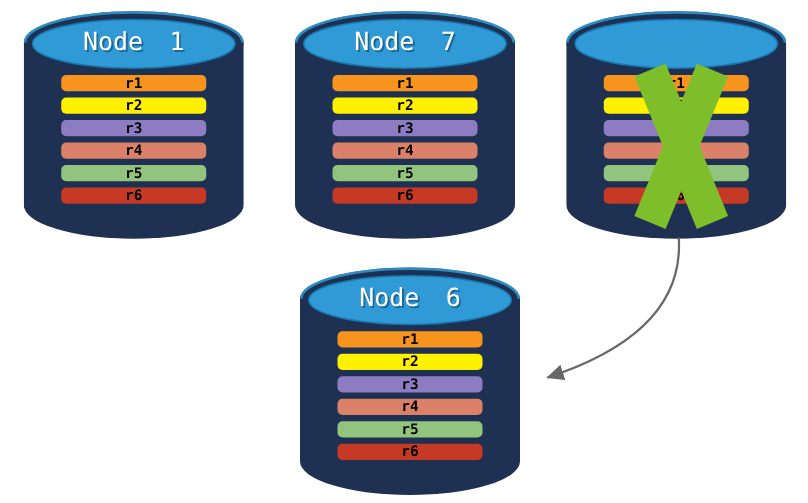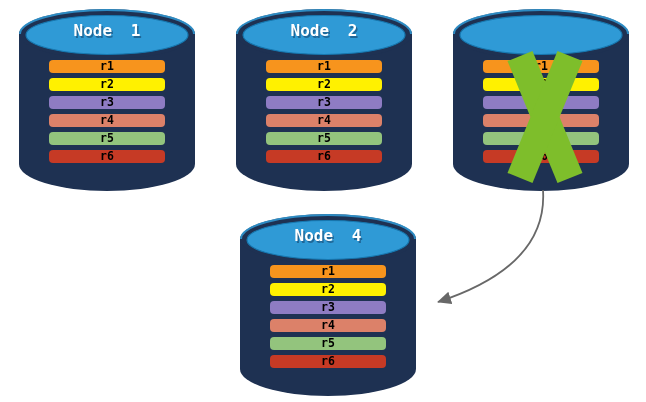--- a/index.html
+++ b/index.html
@@ -4,21 +4,21 @@
 <style>
   html,body{margin:0;padding:0;background:#ffffff;}
   body{font-family:"DejaVu Sans Mono","Liberation Mono",monospace;}
   .canvas{position:relative;width:646px;height:402px;background:#ffffff;overflow:hidden;}
 
   .node{position:absolute;width:176px;height:192px;}
   .node .cyl{position:absolute;left:0;top:0;width:176px;height:192px;display:block;}
 
   .node-title{
     position:absolute;left:0;top:17px;width:100%;
-    text-align:center;color:#ffffff;font-weight:bold;font-size:16px;
+    text-align:center;color:#ffffff;font-weight:normal;font-size:20px;
     word-spacing:9px;letter-spacing:0px;
     text-shadow:1.5px 1.5px 0 rgba(10,40,75,0.45);
   }
 
   .bars{
     position:absolute;left:30px;top:56px;width:116px;
     display:flex;flex-direction:column;gap:5px;
   }
   .bar{
     height:13px;border-radius:4px;
@@ -53,21 +53,21 @@
     </div>
   </div>
 
   <div class="node" style="left:236px;top:4px;">
     <svg class="cyl" viewBox="0 0 176 192">
       <path d="M0,30 L0,160 A88,27 0 0 0 176,160 L176,30 Z" fill="var(--navy)"></path>
       <ellipse cx="88" cy="30" rx="88" ry="25" fill="var(--navy)"></ellipse>
       <path d="M1,30 A87,24 0 0 1 175,30" fill="none" stroke="var(--blue)" stroke-width="2" opacity="0.85"></path>
       <ellipse cx="88" cy="31" rx="81" ry="19.5" fill="var(--blue)" stroke="var(--bluerim)" stroke-width="1.2"></ellipse>
     </svg>
-    <div class="node-title" style="color: rgb(255, 255, 255);">Node 2</div>
+    <div class="node-title" style="color: rgb(255, 255, 255);">Node 7</div>
     <div class="bars">
       <div class="bar" style="background: rgb(247, 148, 29); color: rgb(0, 0, 0);">r1</div>
       <div class="bar" style="background: rgb(255, 241, 0); color: rgb(0, 0, 0);">r2</div>
       <div class="bar" style="background: rgb(142, 124, 195); color: rgb(0, 0, 0);">r3</div>
       <div class="bar" style="background: rgb(220, 129, 105); color: rgb(0, 0, 0);">r4</div>
       <div class="bar" style="background: rgb(147, 196, 125); color: rgb(0, 0, 0);">r5</div>
       <div class="bar" style="background: rgb(198, 58, 37); color: rgb(0, 0, 0);">r6</div>
     </div>
   </div>
 
@@ -92,21 +92,21 @@
     </svg>
   </div>
 
   <div class="node" style="left:240px;top:209px;">
     <svg class="cyl" viewBox="0 0 176 192">
       <path d="M0,30 L0,160 A88,27 0 0 0 176,160 L176,30 Z" fill="var(--navy)"></path>
       <ellipse cx="88" cy="30" rx="88" ry="25" fill="var(--navy)"></ellipse>
       <path d="M1,30 A87,24 0 0 1 175,30" fill="none" stroke="var(--blue)" stroke-width="2" opacity="0.85"></path>
       <ellipse cx="88" cy="31" rx="81" ry="19.5" fill="var(--blue)" stroke="var(--bluerim)" stroke-width="1.2"></ellipse>
     </svg>
-    <div class="node-title" style="color: rgb(255, 255, 255);">Node 4</div>
+    <div class="node-title" style="color: rgb(255, 255, 255);">Node 6</div>
     <div class="bars">
       <div class="bar" style="background: rgb(247, 148, 29); color: rgb(0, 0, 0);">r1</div>
       <div class="bar" style="background: rgb(255, 241, 0); color: rgb(0, 0, 0);">r2</div>
       <div class="bar" style="background: rgb(142, 124, 195); color: rgb(0, 0, 0);">r3</div>
       <div class="bar" style="background: rgb(220, 129, 105); color: rgb(0, 0, 0);">r4</div>
       <div class="bar" style="background: rgb(147, 196, 125); color: rgb(0, 0, 0);">r5</div>
       <div class="bar" style="background: rgb(198, 58, 37); color: rgb(0, 0, 0);">r6</div>
     </div>
   </div>
 

